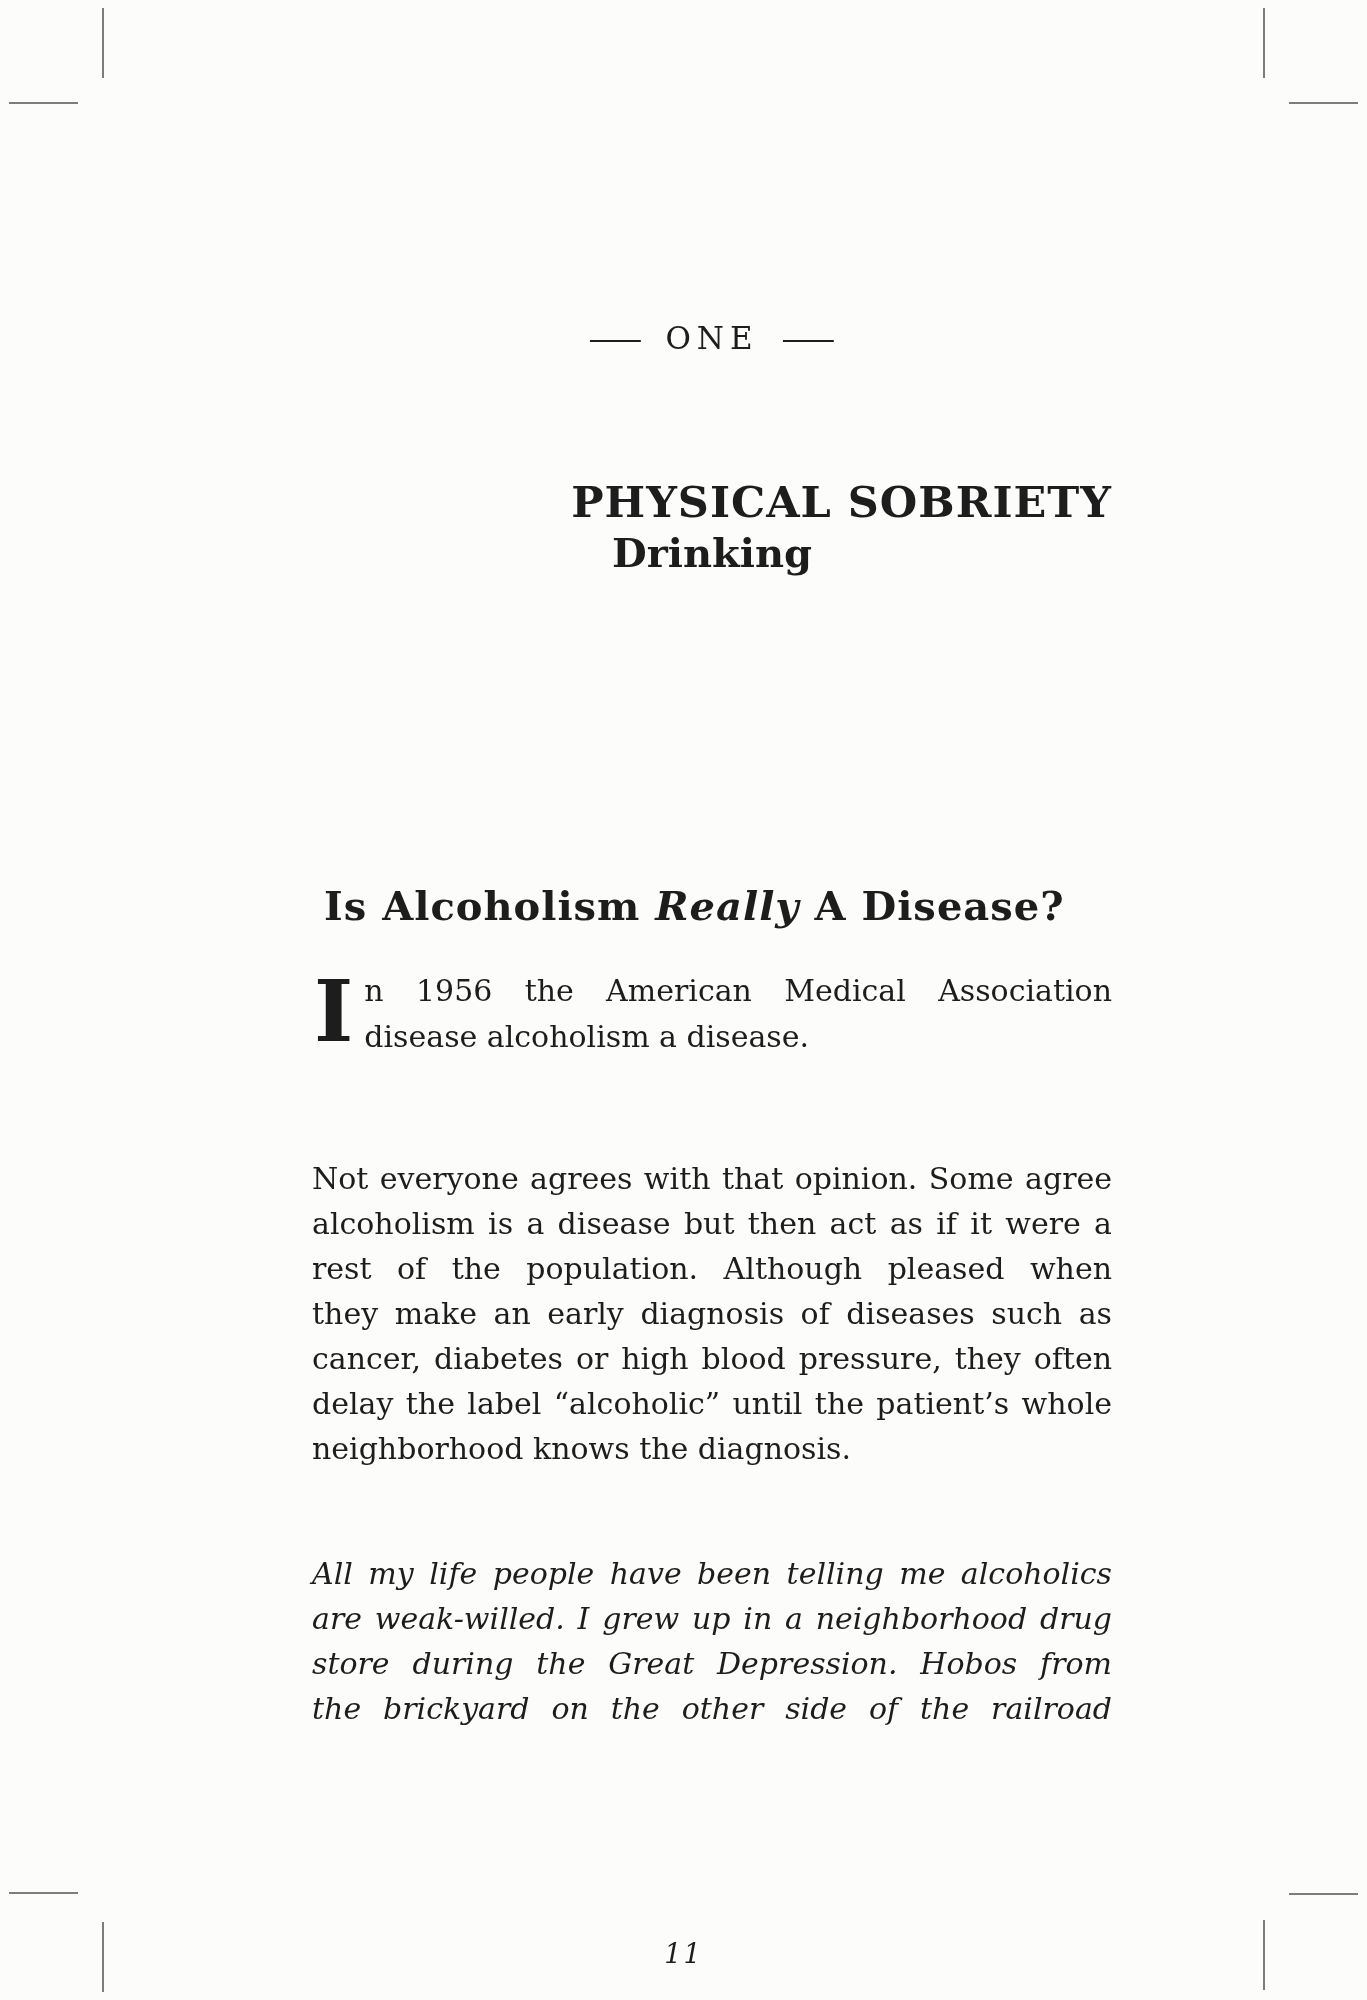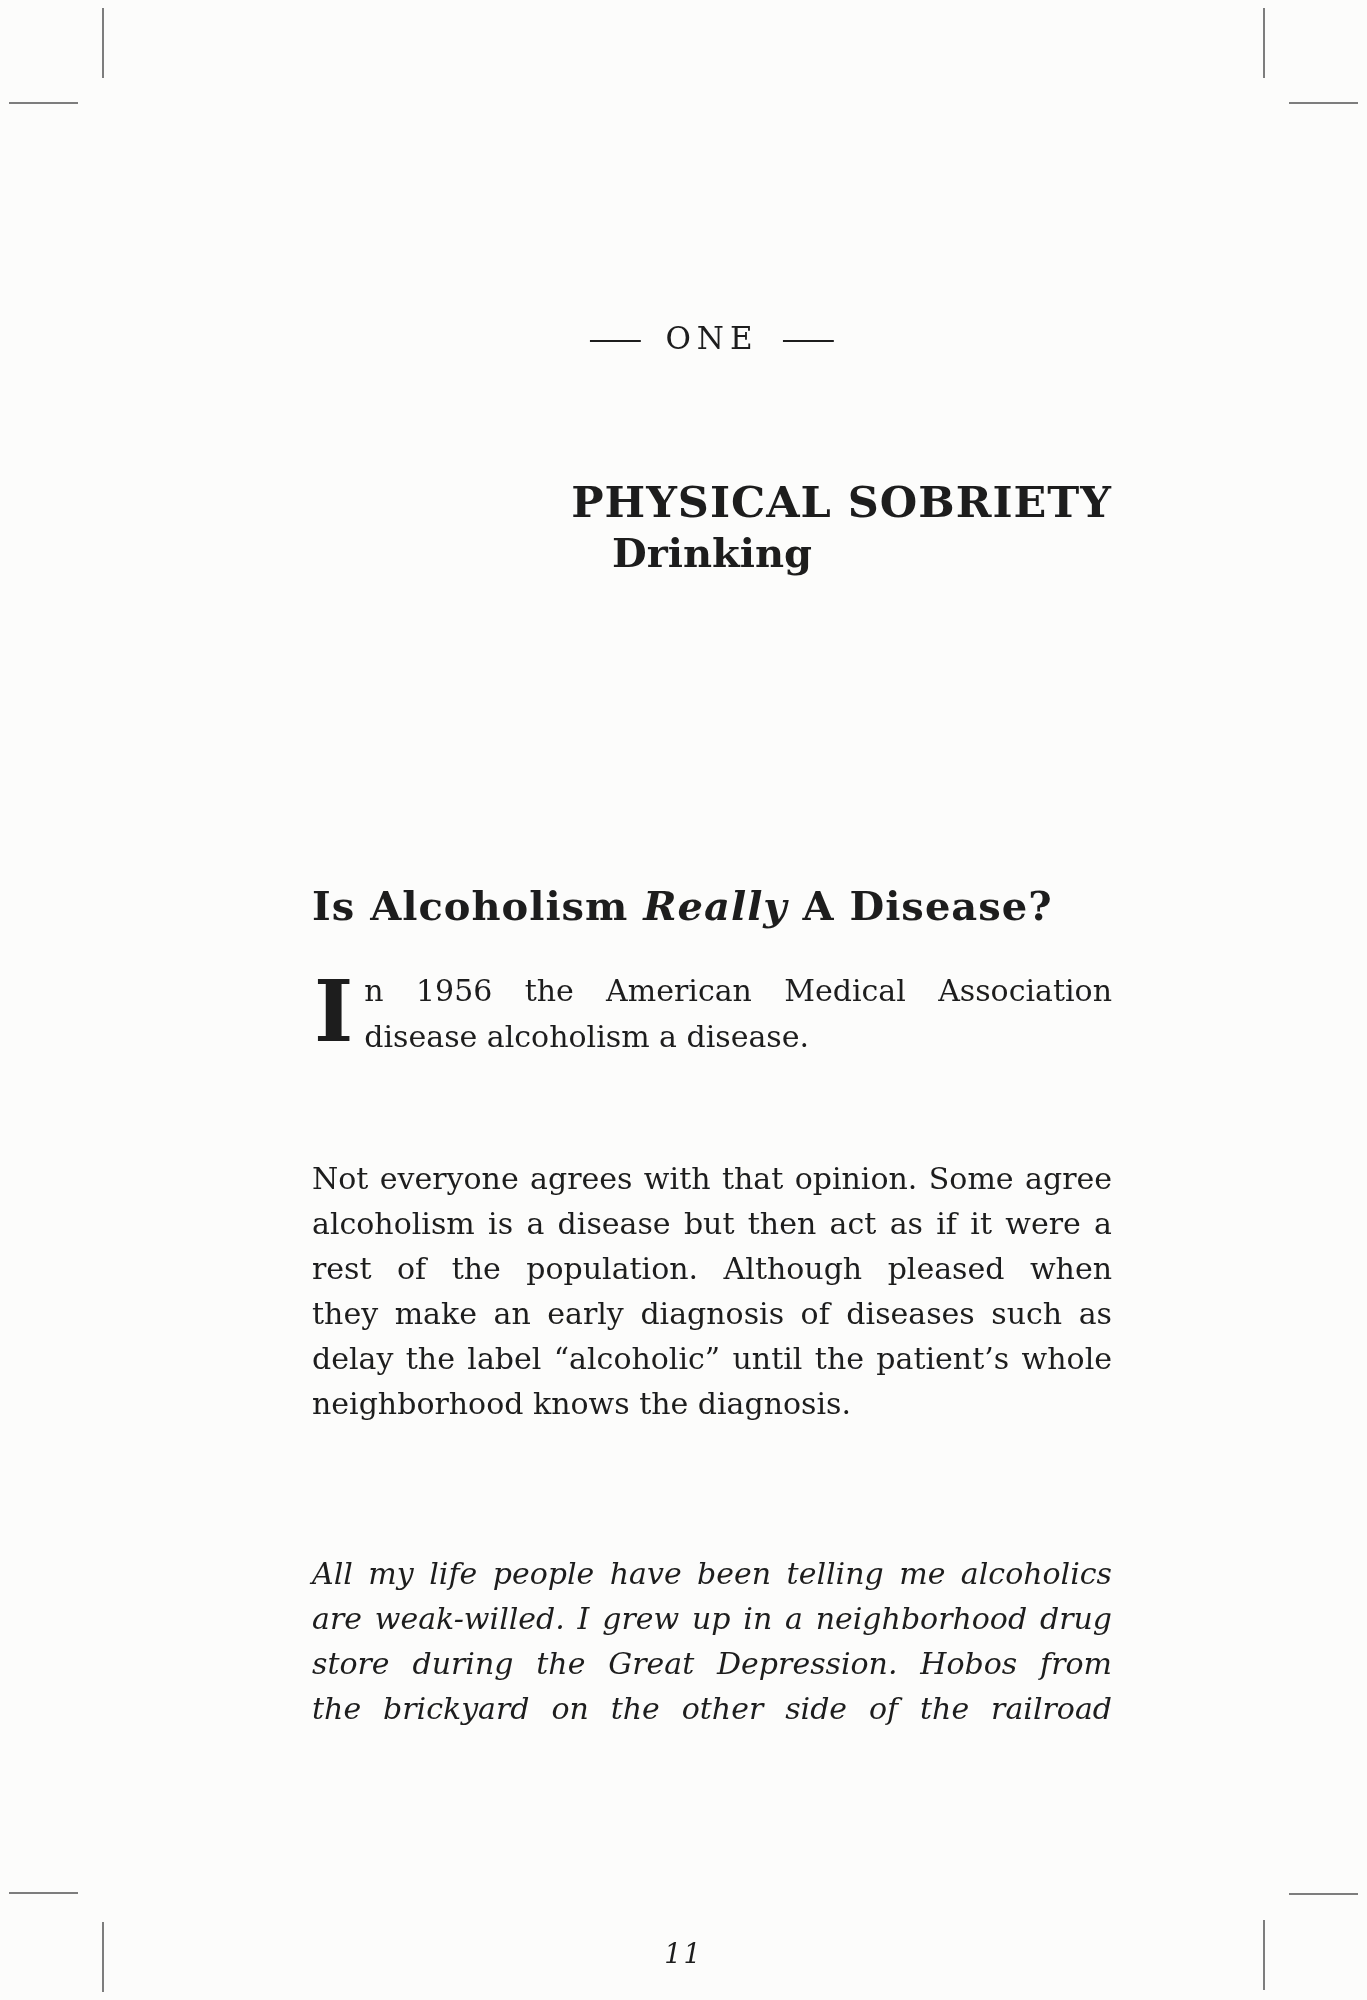--- a/index.html
+++ b/index.html
@@ -31,21 +31,21 @@
     font-size: 31px; line-height: 36px;
   }
   .chapter-number .num { letter-spacing: 6px; }
   .dash { display: inline-block; transform: scaleX(1.8); }
 
   .chapter-title { position: absolute; top: 476px; left: 0; width: 100%; text-align: center; font-weight: bold; }
   .chapter-title .main { font-size: 43px; line-height: 52px; letter-spacing: 1px; text-align: right; }
   .chapter-title .sub  { font-size: 40px; line-height: 50px; }
 
   .section-heading {
-    position: absolute; top: 882px; left: 0; width: 100%;
+    position: absolute; top: 882px; left: 12px; width: 100%;
     margin: 0; font-size: 40px; line-height: 48px; font-weight: bold; letter-spacing: 1px;
     white-space: nowrap;
   }
   .section-heading em { font-style: italic; }
 
   .para { position: absolute; left: 0; width: 100%; font-size: 30px; line-height: 45px; }
   .para-1 { top: 968px; line-height: 46px; }
   .para-2 { top: 1156px; }
   .para-3 { top: 1551px; font-style: italic; }
 
@@ -98,20 +98,21 @@
       <span class="drop-cap">I</span>
       <div class="line">n 1956 the American Medical Association</div>
       <div class="line last">disease alcoholism a disease.</div>
     </div>
 
     <div class="para para-2">
       <div class="line">Not everyone agrees with that opinion. Some agree</div>
       <div class="line">alcoholism is a disease but then act as if it were a</div>
       <div class="line">rest of the population. Although pleased when</div>
       <div class="line">they make an early diagnosis of diseases such as</div>
+      <div class="line">cancer, diabetes or high blood pressure, they often</div>
       <div class="line">delay the label “alcoholic” until the patient’s whole</div>
       <div class="line last">neighborhood knows the diagnosis.</div>
     </div>
 
     <div class="para para-3">
       <div class="line">All my life people have been telling me alcoholics</div>
       <div class="line">are weak-willed. I grew up in a neighborhood drug</div>
       <div class="line">store during the Great Depression. Hobos from</div>
       <div class="line">the brickyard on the other side of the railroad</div>
     </div>

